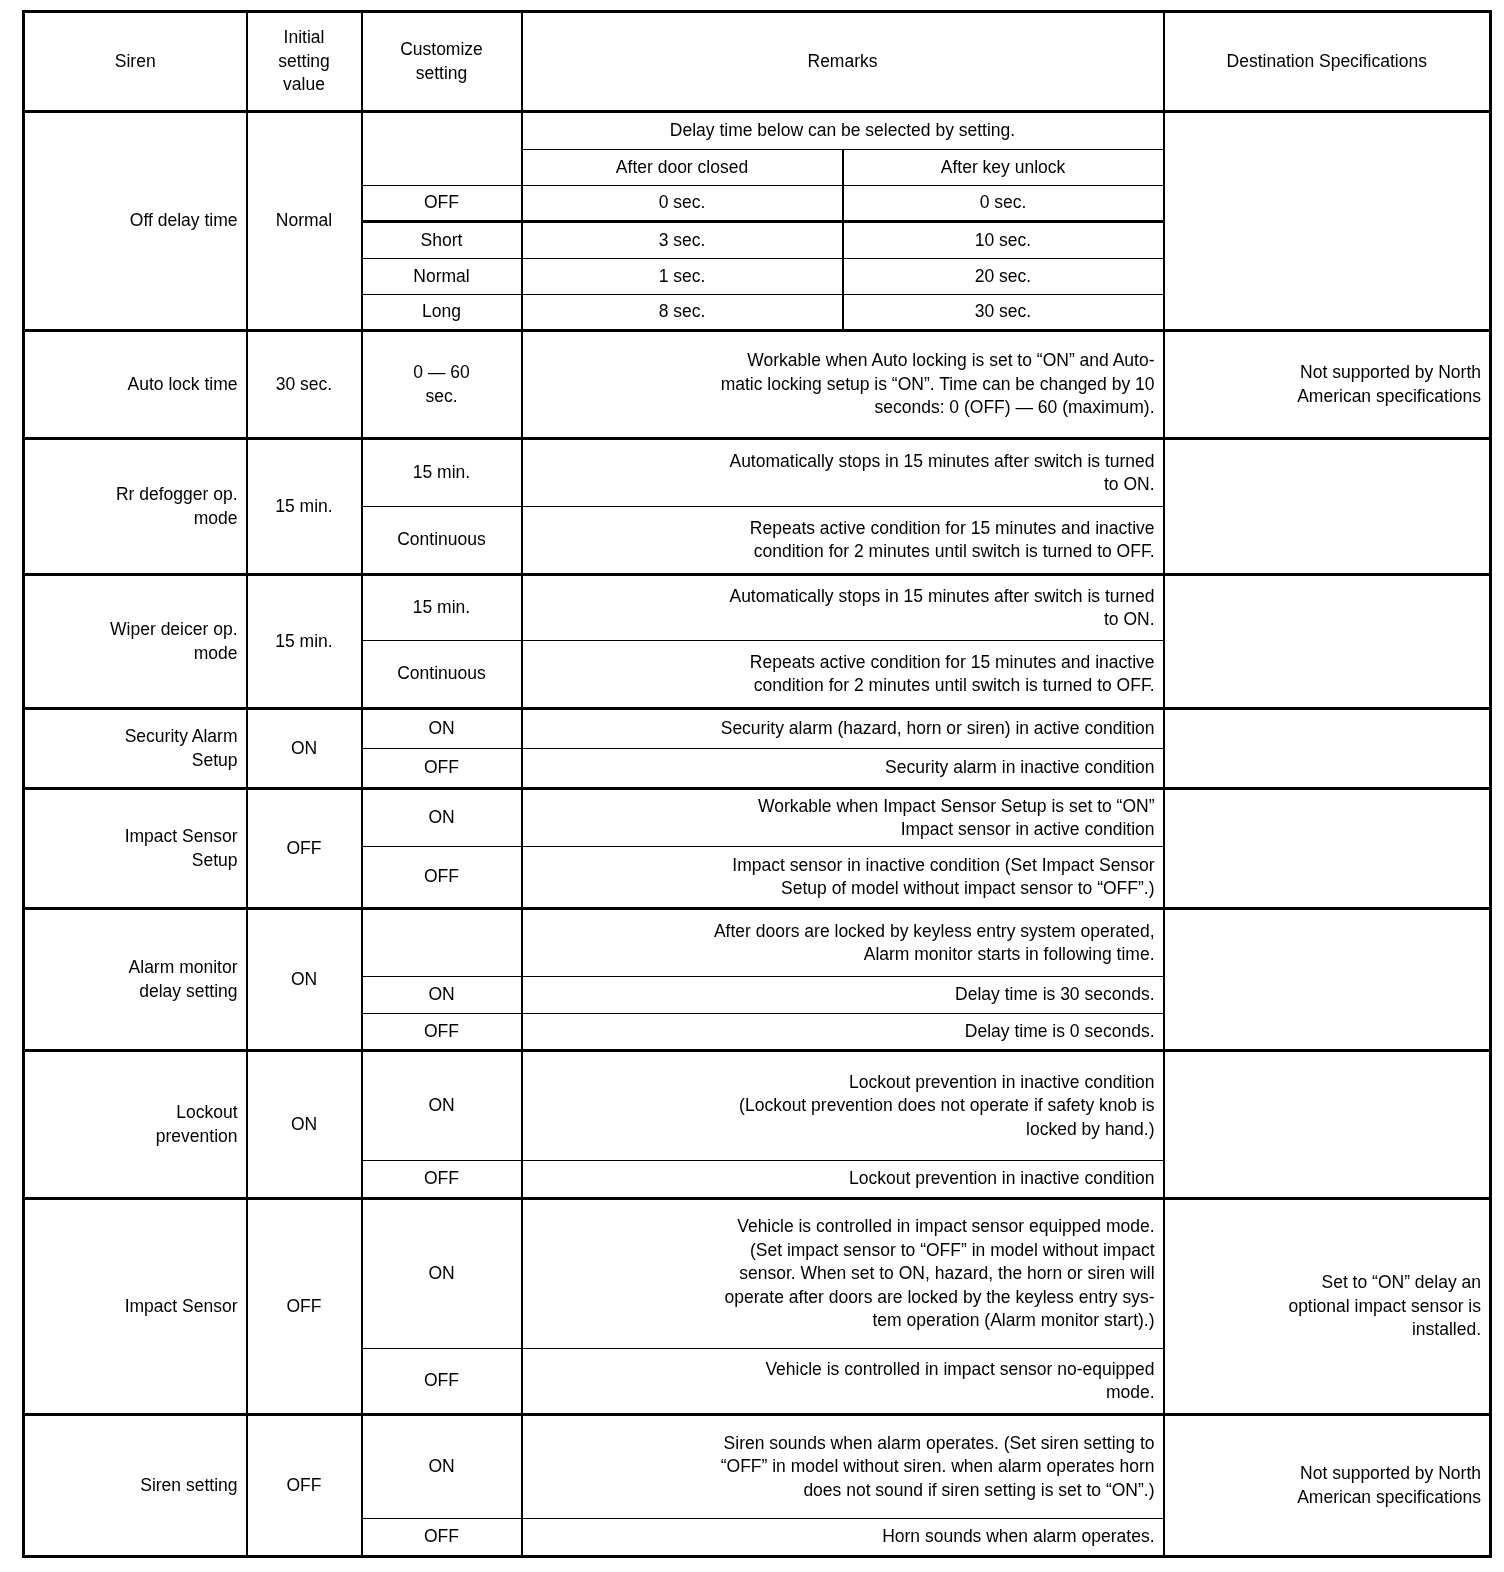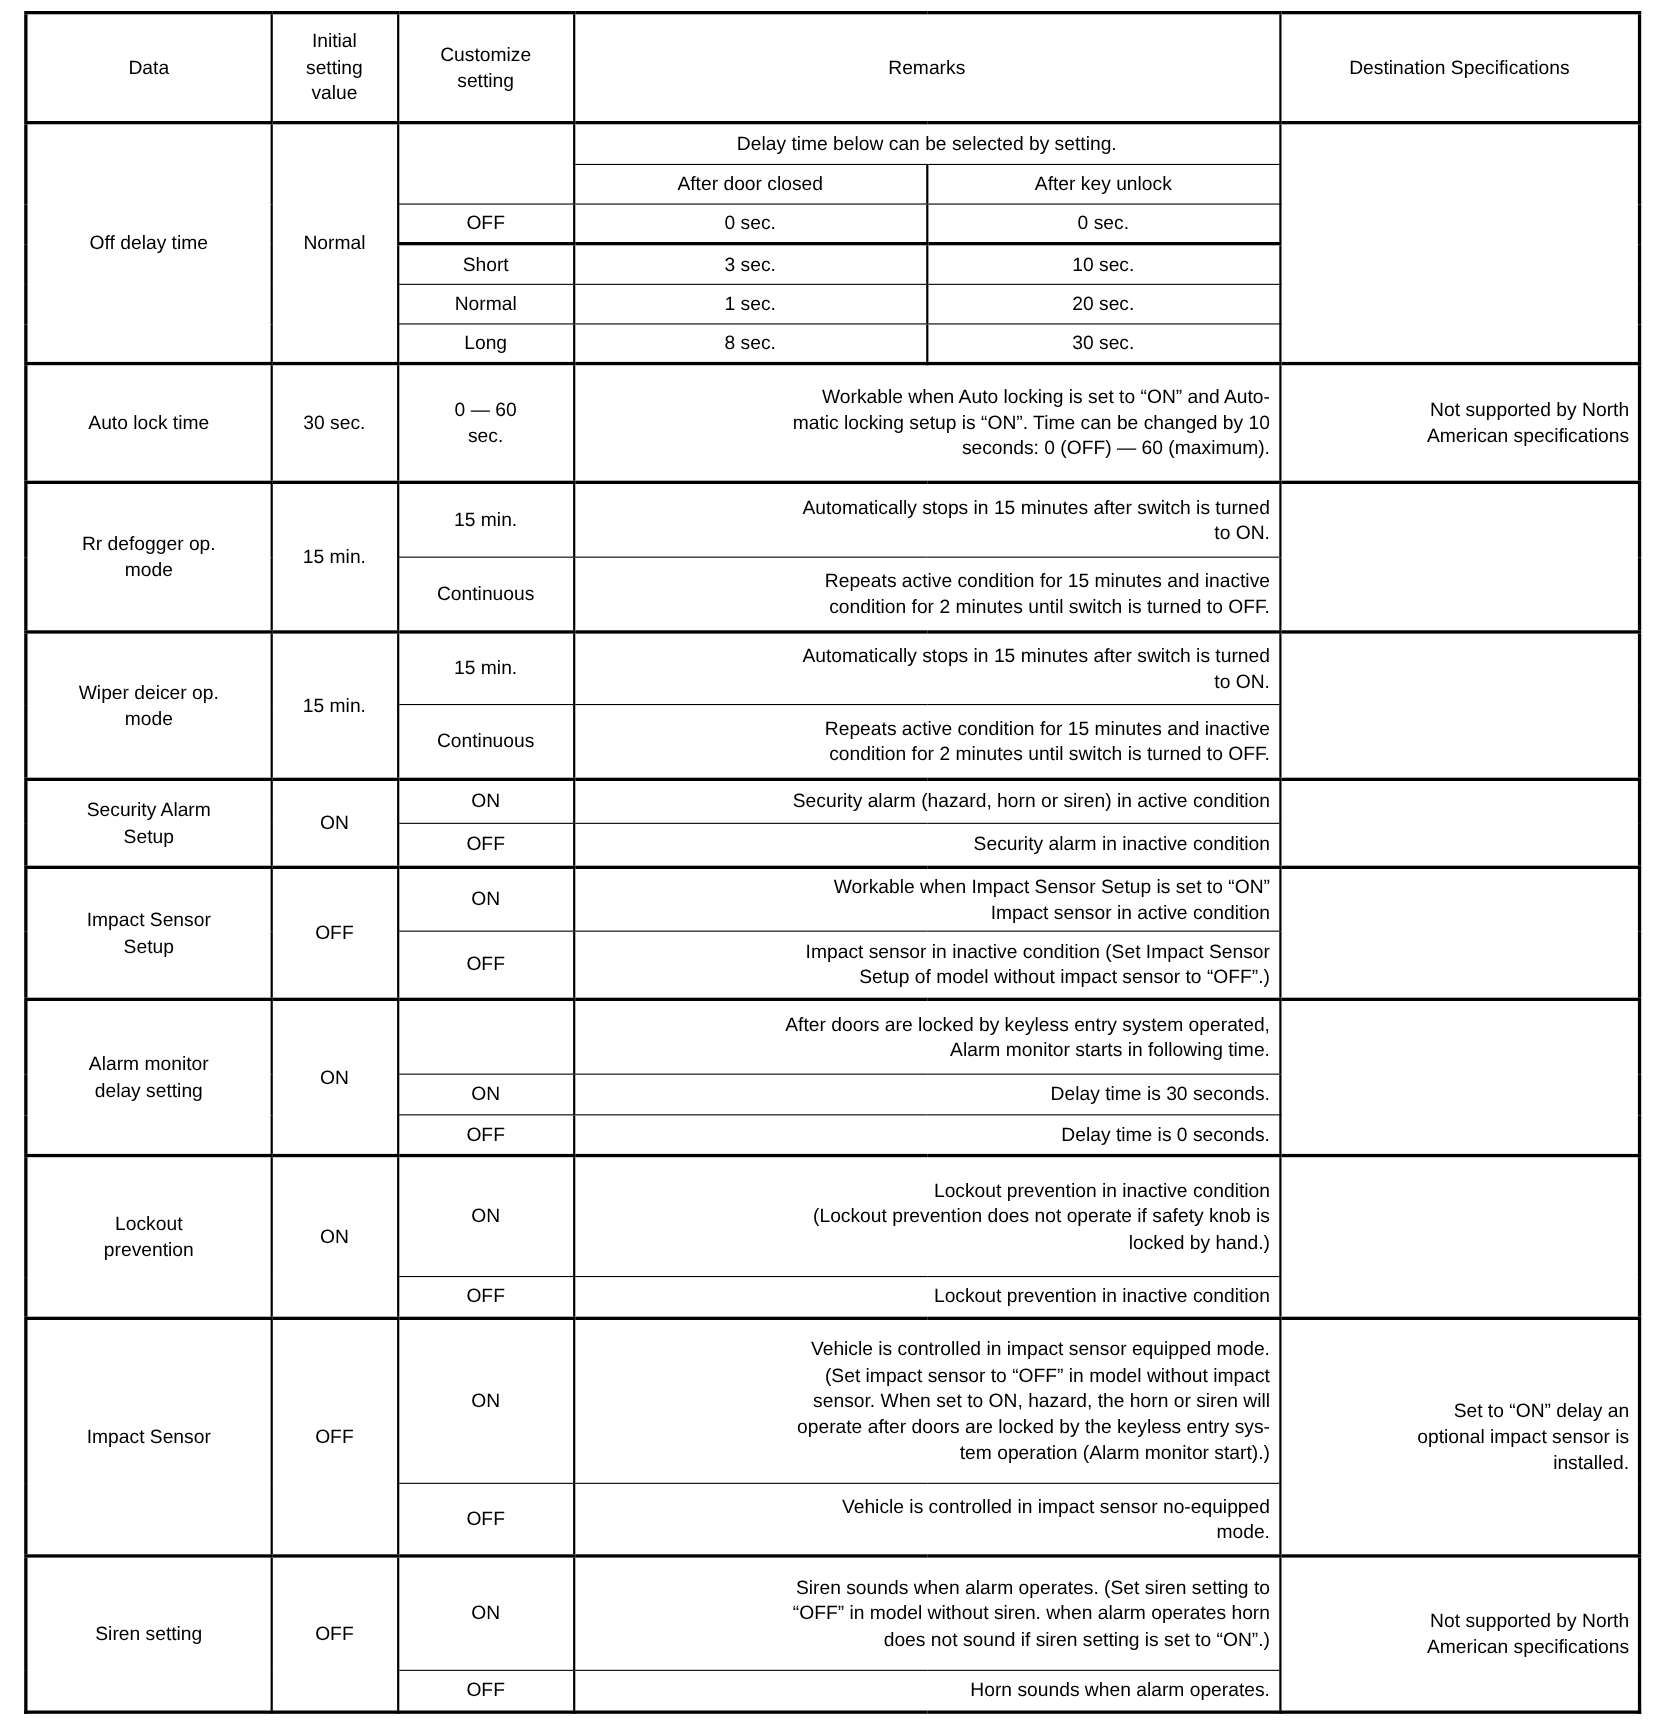--- a/index.html
+++ b/index.html
@@ -28,42 +28,42 @@
     font-size: 17.5px;
     line-height: 23.5px;
     vertical-align: middle;
     padding: 3px 8px;
     overflow: hidden;
     word-wrap: break-word;
   }
   tr.maj > td, tr.maj > th { border-top-width: 3px; }
   .thkb { border-bottom-width: 3px !important; }
   .c   { text-align: center; }
-  .lft { text-align: center; padding-left: 11px; }
+  .lft { text-align: right; padding-left: 11px; }
   .rem { text-align: right; padding-left: 10px; }
   .dest{ text-align: right; padding-left: 10px; }
   .ml  { white-space: pre-line; }
 </style>
 </head>
 <body>
 
 <div class="sheet">
   <table class="cust">
     <colgroup>
       <col style="width:223px">
       <col style="width:115px">
       <col style="width:160px">
       <col style="width:321px">
       <col style="width:321px">
       <col style="width:327px">
     </colgroup>
     <tbody>
 
       <tr class="maj" style="height:100px">
-        <th class="c">Data</th>
+        <th class="c">Siren</th>
         <th class="c ml">Initial
 setting
 value</th>
         <th class="c ml">Customize
 setting</th>
         <th class="c" colspan="2">Remarks</th>
         <th class="c">Destination Specifications</th>
       </tr>
 
       <tr class="maj" style="height:38px">

